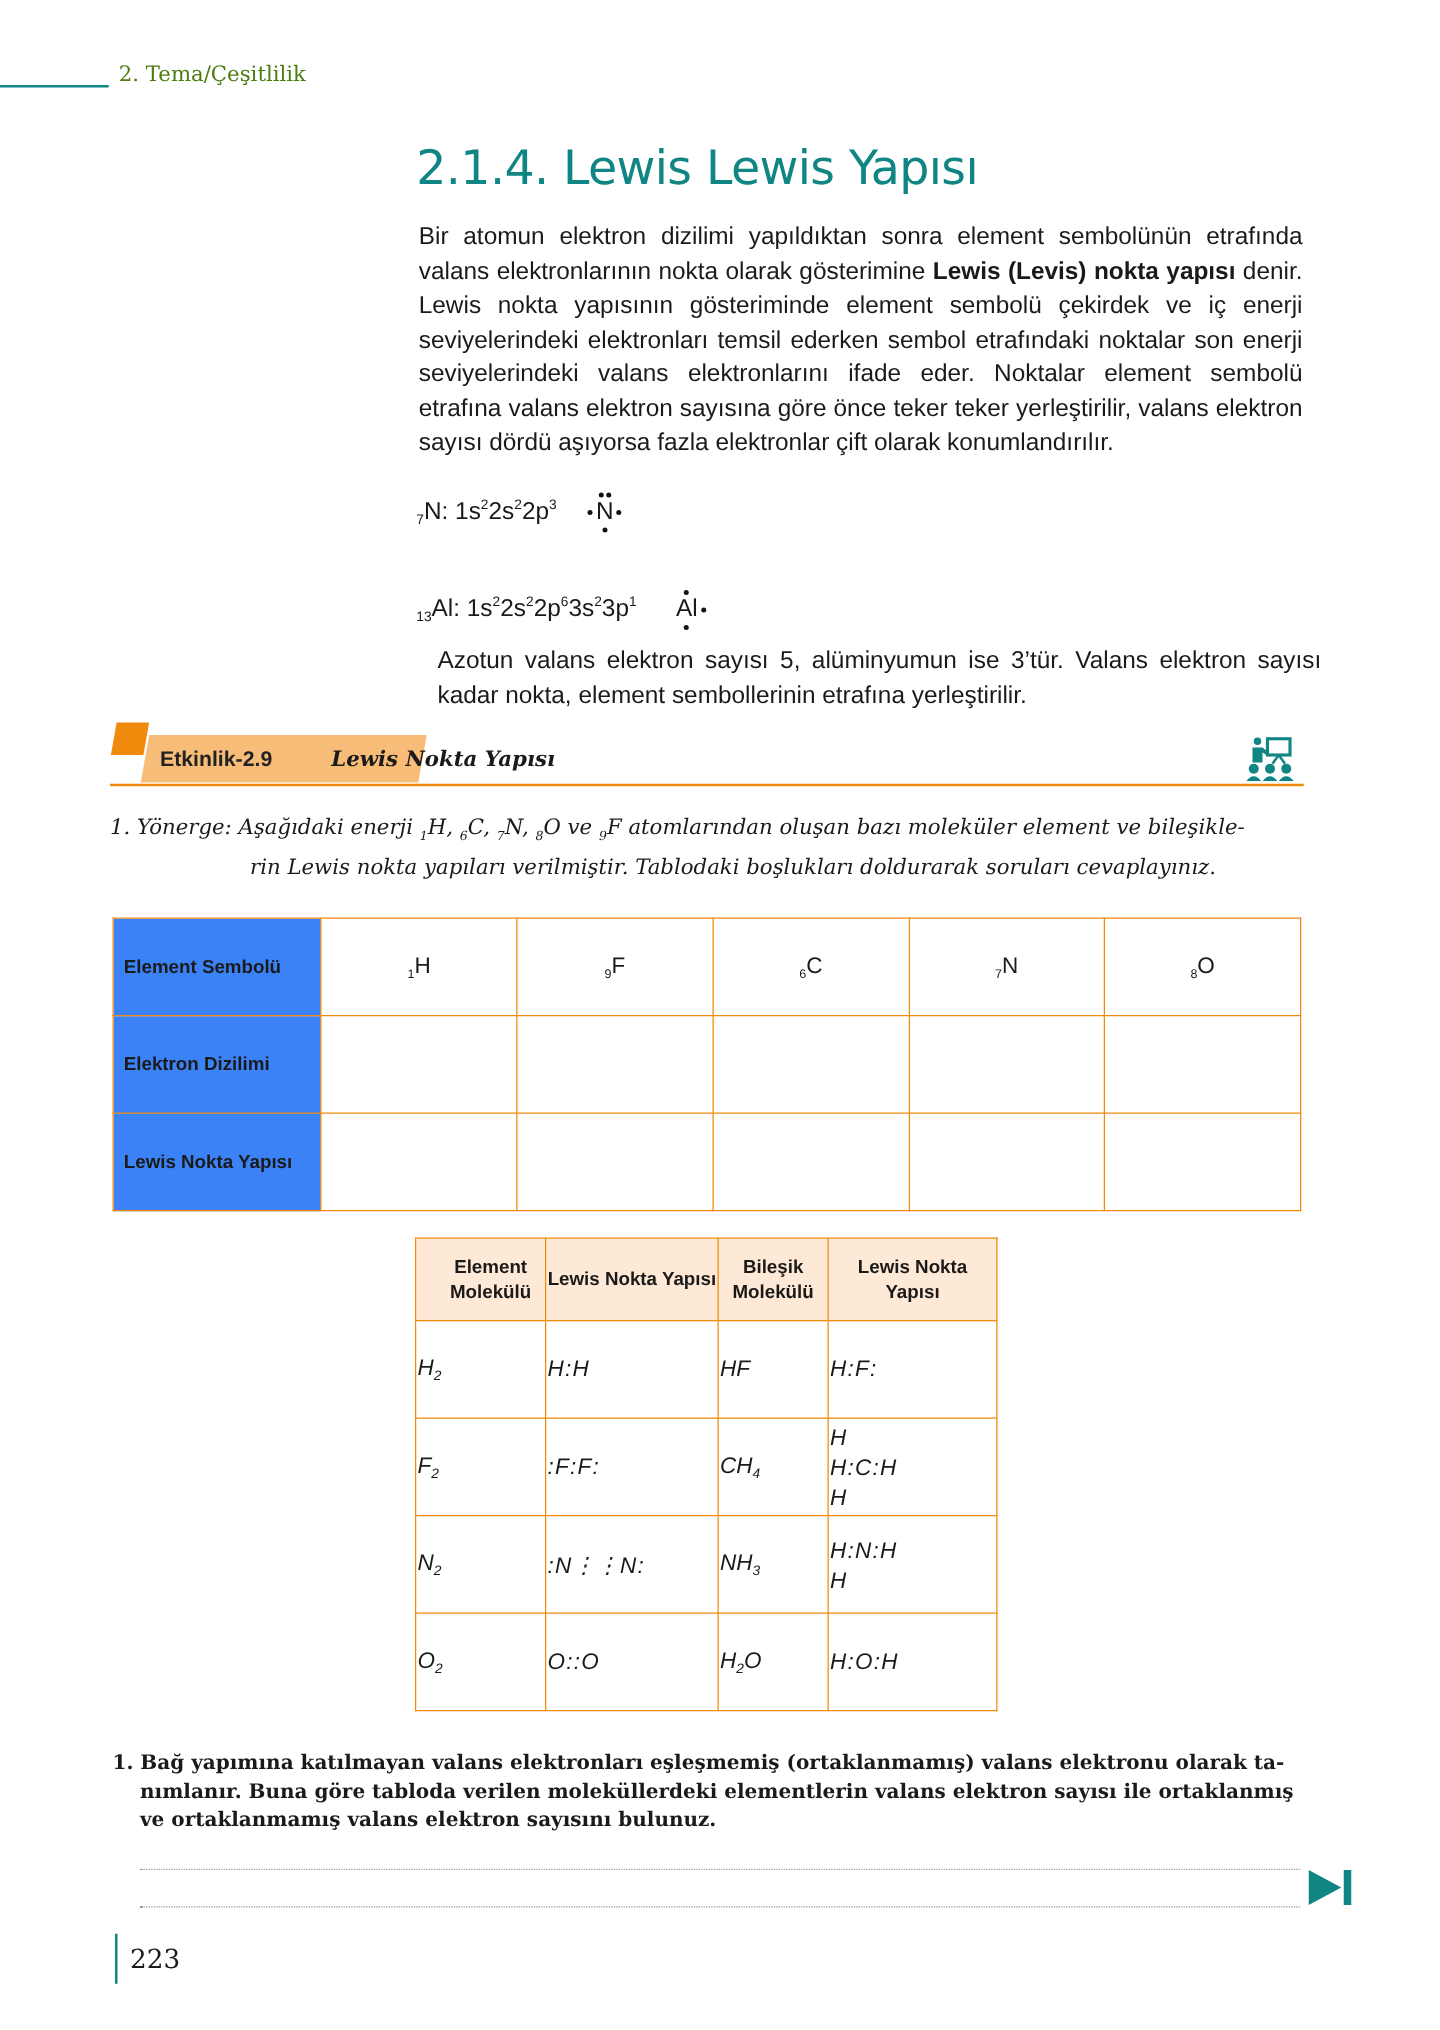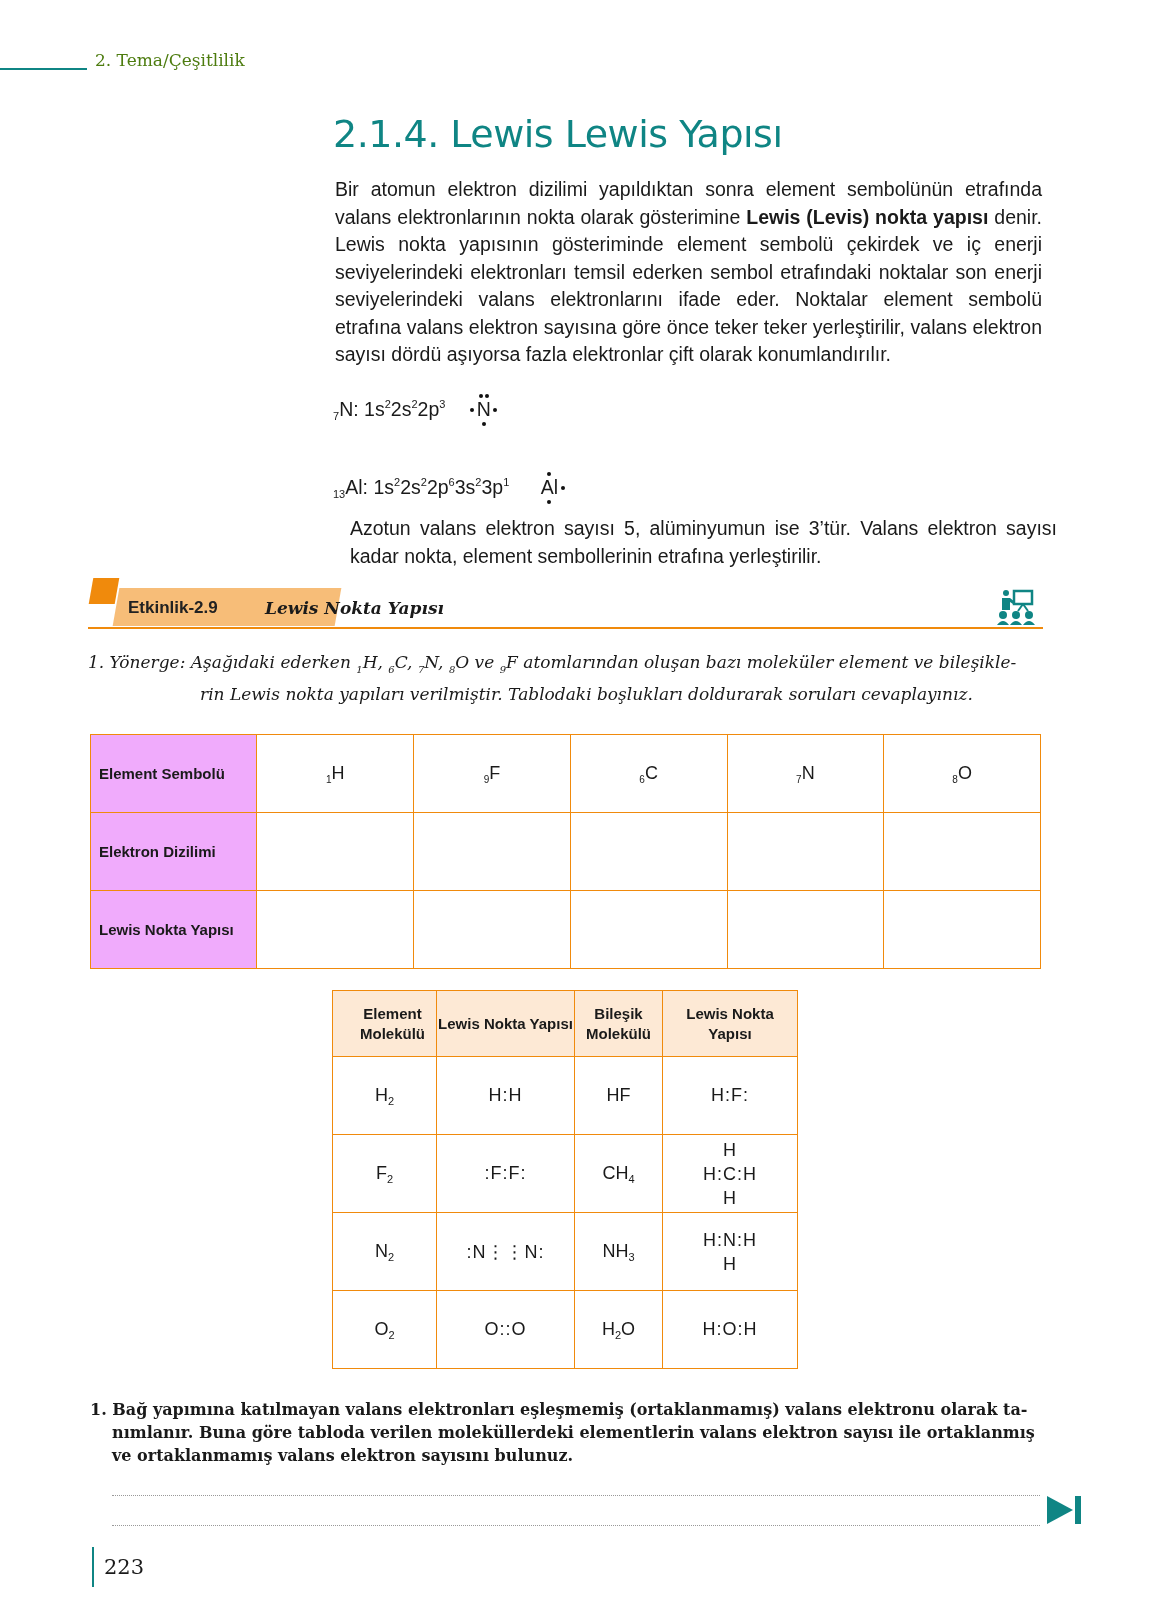--- a/index.html
+++ b/index.html
@@ -22,25 +22,25 @@
   .etk-title { position:absolute; left:177px; top:20px; font-family:"DejaVu Serif", serif; font-style:italic; font-weight:bold; font-size:17px; color:#1a1a1a; }
   .etk-line { position:absolute; left:0; top:49px; width:955px; height:2px; background:#f08a0c; }
   .etk-icon { position:absolute; left:908px; top:11px; width:40px; height:36px; }
   .directive { position:absolute; left:88px; top:650px; width:955px; font-family:"DejaVu Serif", serif; font-style:italic; font-size:17px; line-height:24px; }
   .directive b { font-weight:normal; }
   .directive sub { font-size:10px; vertical-align:-5px; }
   .directive .indent { display:block; padding-left:112px; }
   table { border-collapse:collapse; position:absolute; }
   .t1 { left:90px; top:734px; width:951px; }
   .t1 td { border:1.5px solid #f08a0c; height:75px; text-align:center; font-size:18px; width:156px; }
-  .t1 td.rh { background:#f0abfc; text-align:left; padding-left:8px; font-size:15px; font-weight:bold; width:158px;margin-top:37px; }
+  .t1 td.rh { background:#3b82f6; text-align:left; padding-left:8px; font-size:15px; font-weight:bold; width:158px;margin-top:37px; }
   .t1 sub { font-size:10px; vertical-align:-4px; }
   .t2 { left:332px; top:990px; width:466px; }
   .t2 th { background:#fde9d5; border:1.5px solid #f08a0c; font-size:15px; font-weight:bold; height:63px; line-height:20px; }
-  .t2 td { border:1.5px solid #f08a0c; height:75px; text-align:center; font-size:18px; }
+  .t2 td { border:1.5px solid #f08a0c; height:75px; font-size:18px;font-style:italic; }
   .t2 sub { font-size:11px; vertical-align:-4px; }
   .ls { font-size:19px; letter-spacing:1px; }
   .question { position:absolute; left:90px; top:1398px; width:955px; font-family:"DejaVu Serif", serif; font-size:16px; line-height:23px; font-weight:bold; }
   .question .rest { display:block; padding-left:22px; }
   .dots-line { position:absolute; left:112px; width:928px; height:0; border-top:1.5px dotted #999; }
   .next-icon { position:absolute; left:1045px; top:1494px; width:40px; height:32px; }
   .page-bar { position:absolute; left:92px; top:1547px; width:1.5px; height:40px; background:#0f8584; }
   .page-num { position:absolute; left:104px; top:1555px; font-family:"DejaVu Serif", serif; font-size:21px; color:#1a1a1a; }
 </style>
 </head>
@@ -91,21 +91,21 @@
     <path d="M6 9 h8 l5 4 -2 2 -3-2 v8 h-8 z" fill="#0f8584"></path>
     <circle cx="7" cy="26" r="4" fill="#0f8584"></circle>
       <circle cx="20" cy="26" r="4" fill="#0f8584"></circle>
       <circle cx="33" cy="26" r="4" fill="#0f8584"></circle>
     <path d="M1 36 q6-8 12 0z M14 36 q6-8 12 0z M27 36 q6-8 12 0z" fill="#0f8584"></path>
   </svg>
 </div>
 
 <div class="directive">
   <b>1. Yönerge:</b>
-  <span>Aşağıdaki ederken </span><sub>1</sub><span>H</span>, <sub>6</sub><span>C</span>, <sub>7</sub><span>N</span>, <sub>8</sub><span>O</span> ve <sub>9</sub><span>F</span><span> atomlarından oluşan bazı moleküler element ve bileşikle-</span>
+  <span>Aşağıdaki enerji </span><sub>1</sub><span>H</span>, <sub>6</sub><span>C</span>, <sub>7</sub><span>N</span>, <sub>8</sub><span>O</span> ve <sub>9</sub><span>F</span><span> atomlarından oluşan bazı moleküler element ve bileşikle-</span>
   <span class="indent">rin Lewis nokta yapıları verilmiştir. Tablodaki boşlukları doldurarak soruları cevaplayınız.</span>
 </div>
 
 <table class="t1">
   <tbody>
       <tr>
     <td class="rh">Element Sembolü</td>
     <td><sub>1</sub><span>H</span></td>
     <td><sub>9</sub><span>F</span></td>
     <td><sub>6</sub><span>C</span></td>

